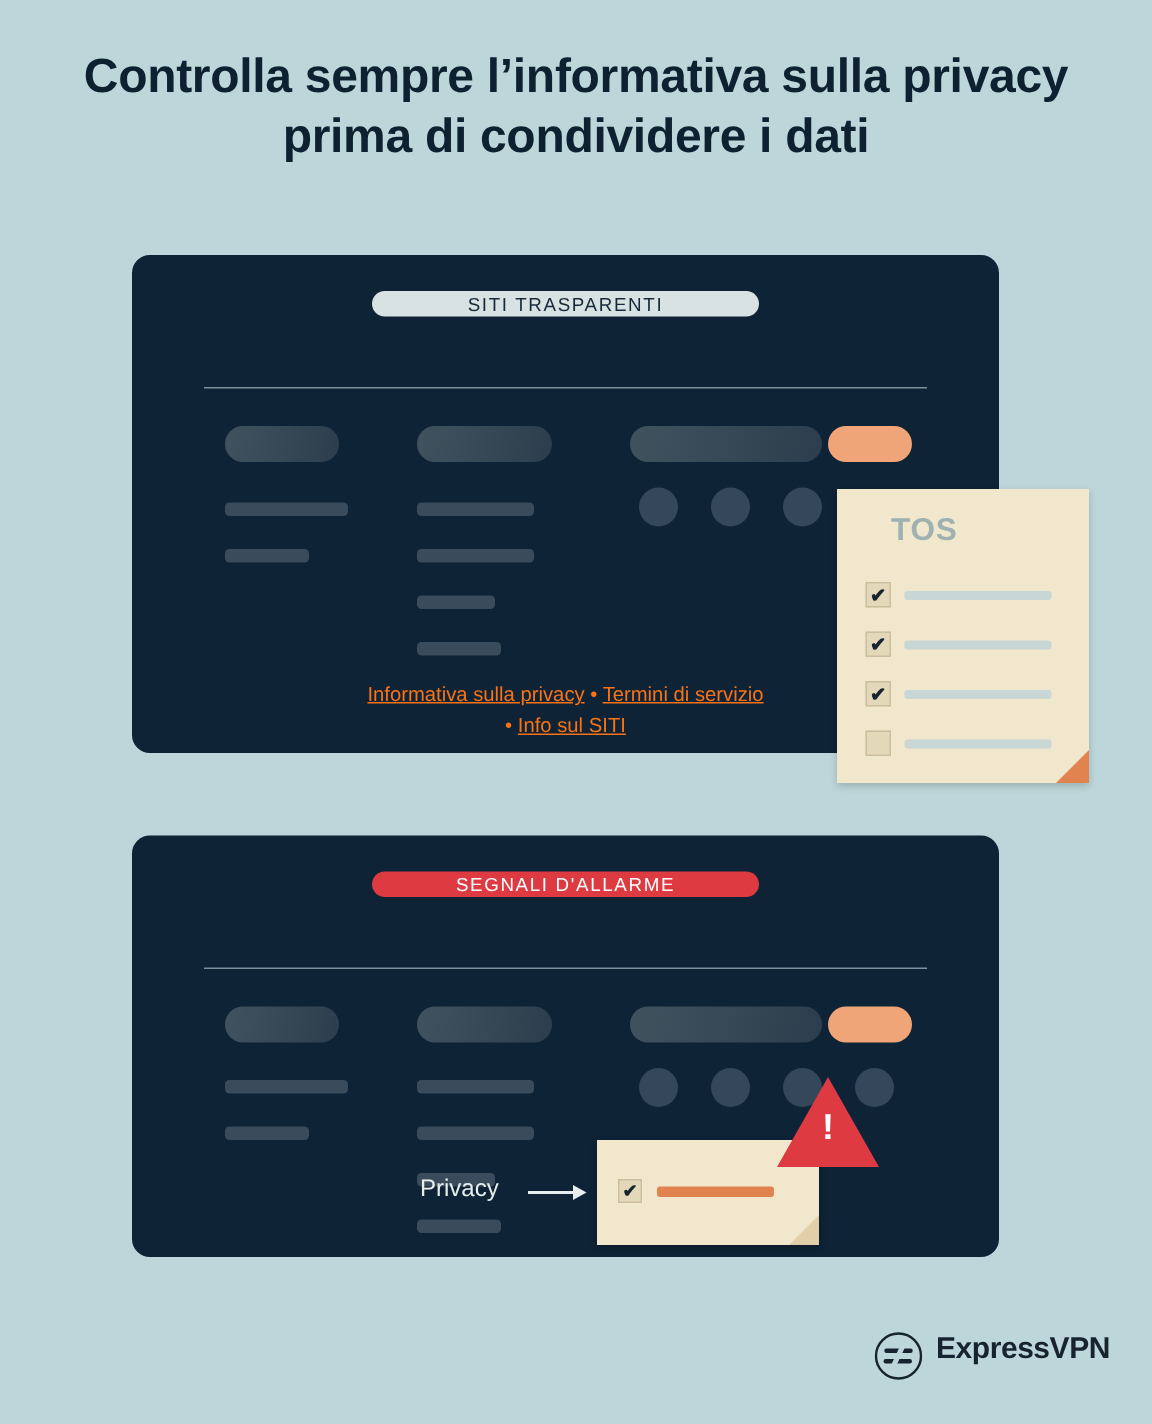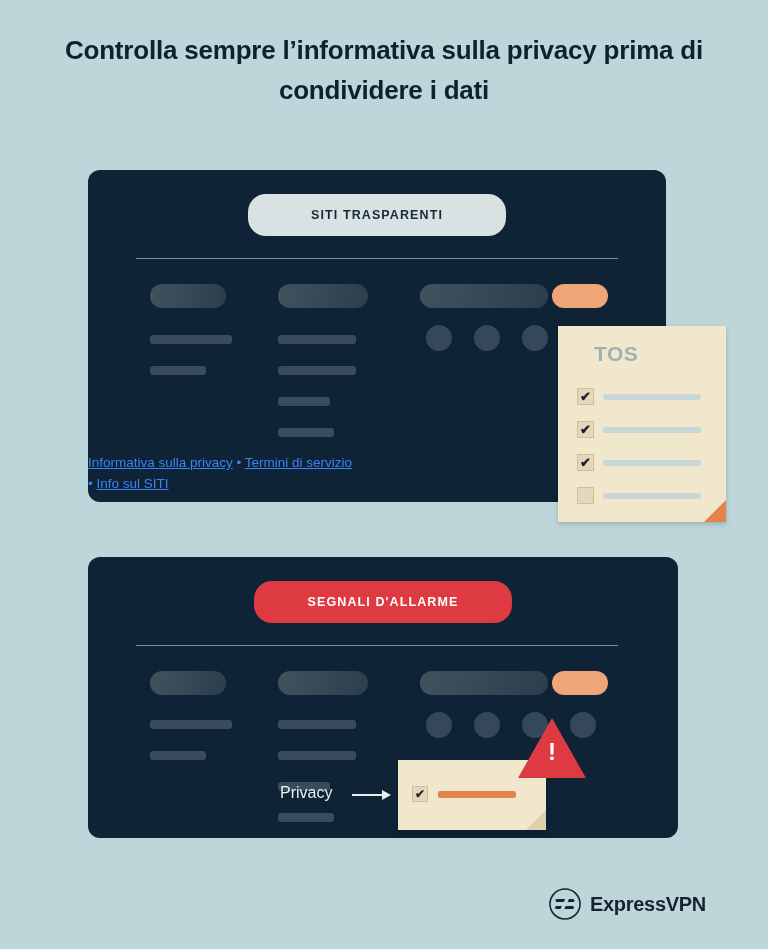--- a/index.html
+++ b/index.html
@@ -20,21 +20,21 @@
     height: 949px;
   }
 
   
   .title {
     position: absolute;
     left: 54px;
     top: 30px;
     width: 660px;
     text-align: center;
-    font-size: 26px;
+    font-size: 32px;
     line-height: 40px;
     font-weight: bold;
     color: #0d2131;
     letter-spacing: -0.2px;
   }
 
   
   .card {
     position: absolute;
     background: #0e2335;
@@ -44,35 +44,34 @@
     left: 88px;
     top: 170px;
     width: 578px;
     height: 332px;
   }
   #card-bottom {
     left: 88px;
     top: 557px;
     width: 578px;
     height: 281px;
-    padding-left: 12px;
   }
 
   .pill {
     position: absolute;
     left: 50%;
     transform: translateX(-50%);
-    height: 42px;
+    height: 17px;
     border-radius: 18px;
     display: flex;
     align-items: center;
     justify-content: center;
     font-size: 12.5px;
     letter-spacing: 1.1px;
-    font-weight: bold;
+    font-weight: normal;
   }
   #pill-transparent {
     top: 24px;
     width: 258px;
     background: #d9e2e2;
     color: #16293a;
   }
   #pill-warning {
     top: 24px;
     width: 258px;
@@ -113,24 +112,24 @@
     height: 26px;
     border-radius: 50%;
     background: #35485a;
   }
 
   
   .links {
     position: absolute;
     left: 0;
     width: 578px;
-    text-align: left;
+    text-align: center;
     font-size: 13.5px;
     line-height: 21px;
-    color: #3b82f6;
+    color: #f97316;
   }
   .links u {
     text-decoration: underline;
   }
   .links .sep {
     text-decoration: none;
   }
 
   
   #tos-note {
@@ -294,24 +293,24 @@
     text-align: center;
     font-size: 24px;
     font-weight: bold;
     color: #ffffff;
     line-height: 24px;
   }
 
   
   #logo {
     position: absolute;
-    left: 549px;
+    left: 583px;
     top: 888px;
     display: flex;
-    align-items: center;
+    align-items: flex-start;
     gap: 9px;
   }
   #logo .mark {
     width: 32px;
     height: 32px;
   }
   #logo .word {
     font-size: 20px;
     font-weight: bold;
     color: #17242f;

